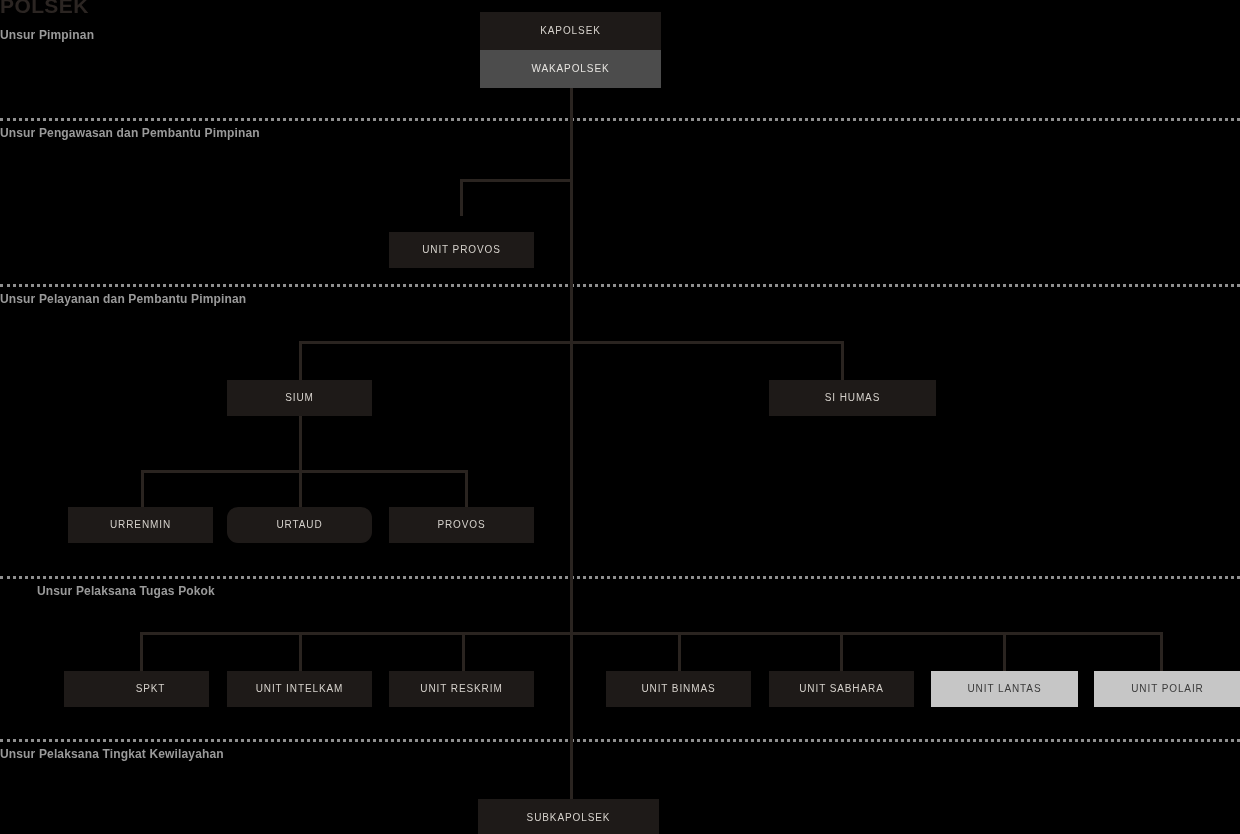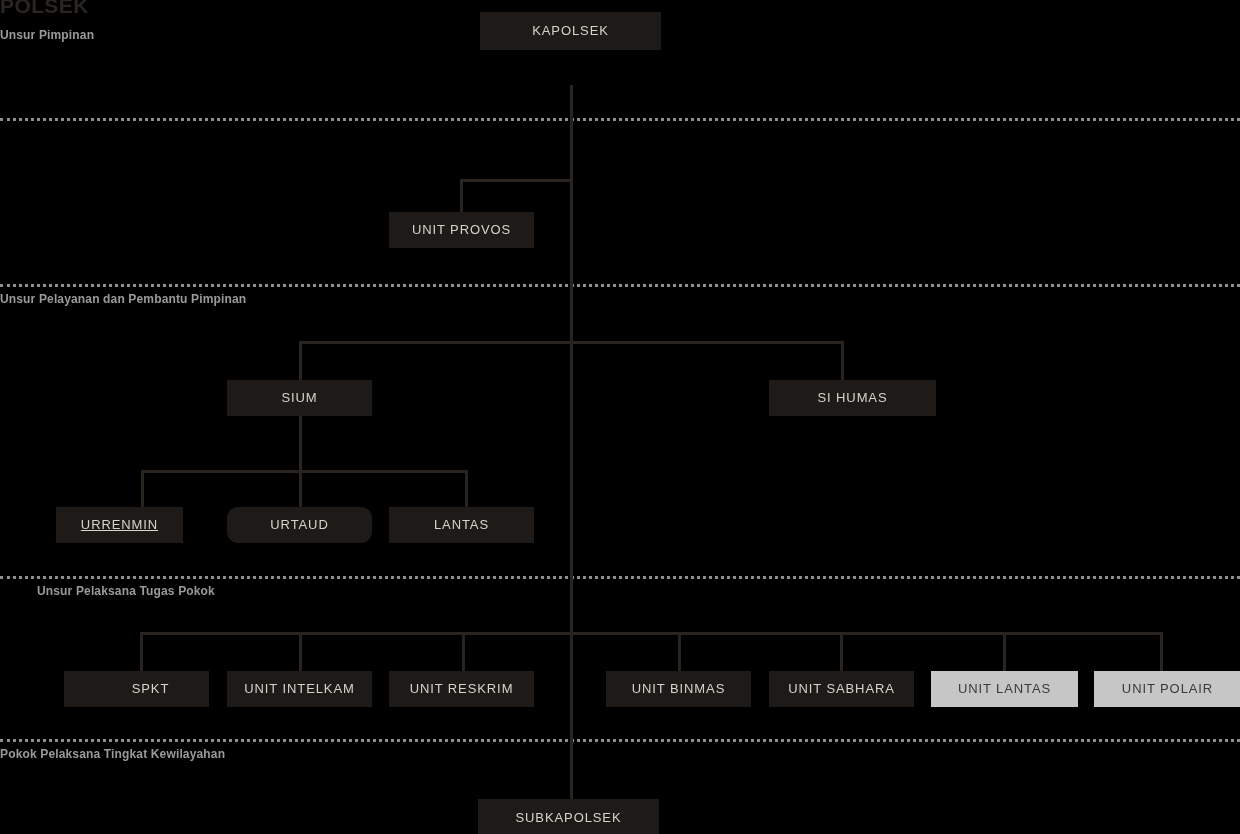--- a/index.html
+++ b/index.html
@@ -66,21 +66,21 @@
     background: #2a2420;
     left: 570px;
   }
 
   
   .box {
     position: absolute;
     height: 36px;
     line-height: 36px;
     text-align: center;
-    font-size: 13px;
+    font-size: 10px;
     letter-spacing: 0.9px;
     color: #d6d2cc;
     background: #1e1a18;
     box-sizing: border-box;
     white-space: nowrap;
     overflow: hidden;
   }
   .box.light {
     background: #c6c6c6;
     color: #3a3a3a;
@@ -95,53 +95,55 @@
   }
 </style>
 </head>
 <body>
 
 <div id="chart-root">
 
   <div class="org-title">POLSEK</div>
 
   <div class="section-label" style="top:28px;">Unsur Pimpinan</div>
+  <div class="section-label" style="top:126px;">Unsur Pengawasan dan Pembantu Pimpinan</div>
   <div class="section-label" style="top:292px;">Unsur Pelayanan dan Pembantu Pimpinan</div>
   <div class="section-label" style="top:584px;padding-left:37px;">Unsur Pelaksana Tugas Pokok</div>
-  <div class="section-label" style="top:747px;">Pokok Pelaksana Tingkat Kewilayahan</div>
+  <div class="section-label" style="top:747px;">Unsur Pelaksana Tingkat Kewilayahan</div>
 
   <div class="divider" style="top:118px;"></div>
   <div class="divider" style="top:284px;"></div>
   <div class="divider" style="top:576px;"></div>
   <div class="divider" style="top:739px;"></div>
 
   <div class="spine" style="top:85px; height:715px;"></div>
 
   <div class="box tall" style="left:480px; top:12px; width:181px;">KAPOLSEK</div>
+  <div class="box mid tall" style="left:480px; top:50px; width:181px;">WAKAPOLSEK</div>
 
   <div class="hline" style="left:460px; top:179px; width:111px;"></div>
   <div class="vline" style="left:460px; top:179px; height:37px;"></div>
-  <div class="box" style="left:389px; top:212px; width:145px;">UNIT PROVOS</div>
+  <div class="box" style="left:389px; top:232px; width:145px;">UNIT PROVOS</div>
 
   <div class="hline" style="left:299px; top:341px; width:545px;"></div>
   <div class="vline" style="left:299px; top:341px; height:39px;"></div>
   <div class="vline" style="left:841px; top:341px; height:39px;"></div>
 
   <div class="box" style="left:227px; top:380px; width:145px;">SIUM</div>
   <div class="box" style="left:769px; top:380px; width:167px;">SI HUMAS</div>
 
   <div class="vline" style="left:299px; top:416px; height:54px;"></div>
   <div class="hline" style="left:141px; top:470px; width:327px;"></div>
   <div class="vline" style="left:141px; top:470px; height:37px;"></div>
   <div class="vline" style="left:299px; top:470px; height:37px;"></div>
   <div class="vline" style="left:465px; top:470px; height:37px;"></div>
 
-  <div class="box" style="left:56px;  top:507px; width:127px;text-decoration:underline;">URRENMIN</div>
+  <div class="box" style="left:68px;  top:507px; width:145px;">URRENMIN</div>
   <div class="box" style="left:227px; top:507px; width:145px;border-radius:11px;">URTAUD</div>
-  <div class="box" style="left:389px; top:507px; width:145px;">LANTAS</div>
+  <div class="box" style="left:389px; top:507px; width:145px;">PROVOS</div>
 
   <div class="hline" style="left:140px; top:632px; width:1023px;"></div>
   <div class="vline" style="left:140px;  top:632px; height:39px;"></div>
   <div class="vline" style="left:299px;  top:632px; height:39px;"></div>
   <div class="vline" style="left:462px;  top:632px; height:39px;"></div>
   <div class="vline" style="left:678px;  top:632px; height:39px;"></div>
   <div class="vline" style="left:840px;  top:632px; height:39px;"></div>
   <div class="vline" style="left:1003px; top:632px; height:39px;"></div>
   <div class="vline" style="left:1160px; top:632px; height:39px;"></div>
 

